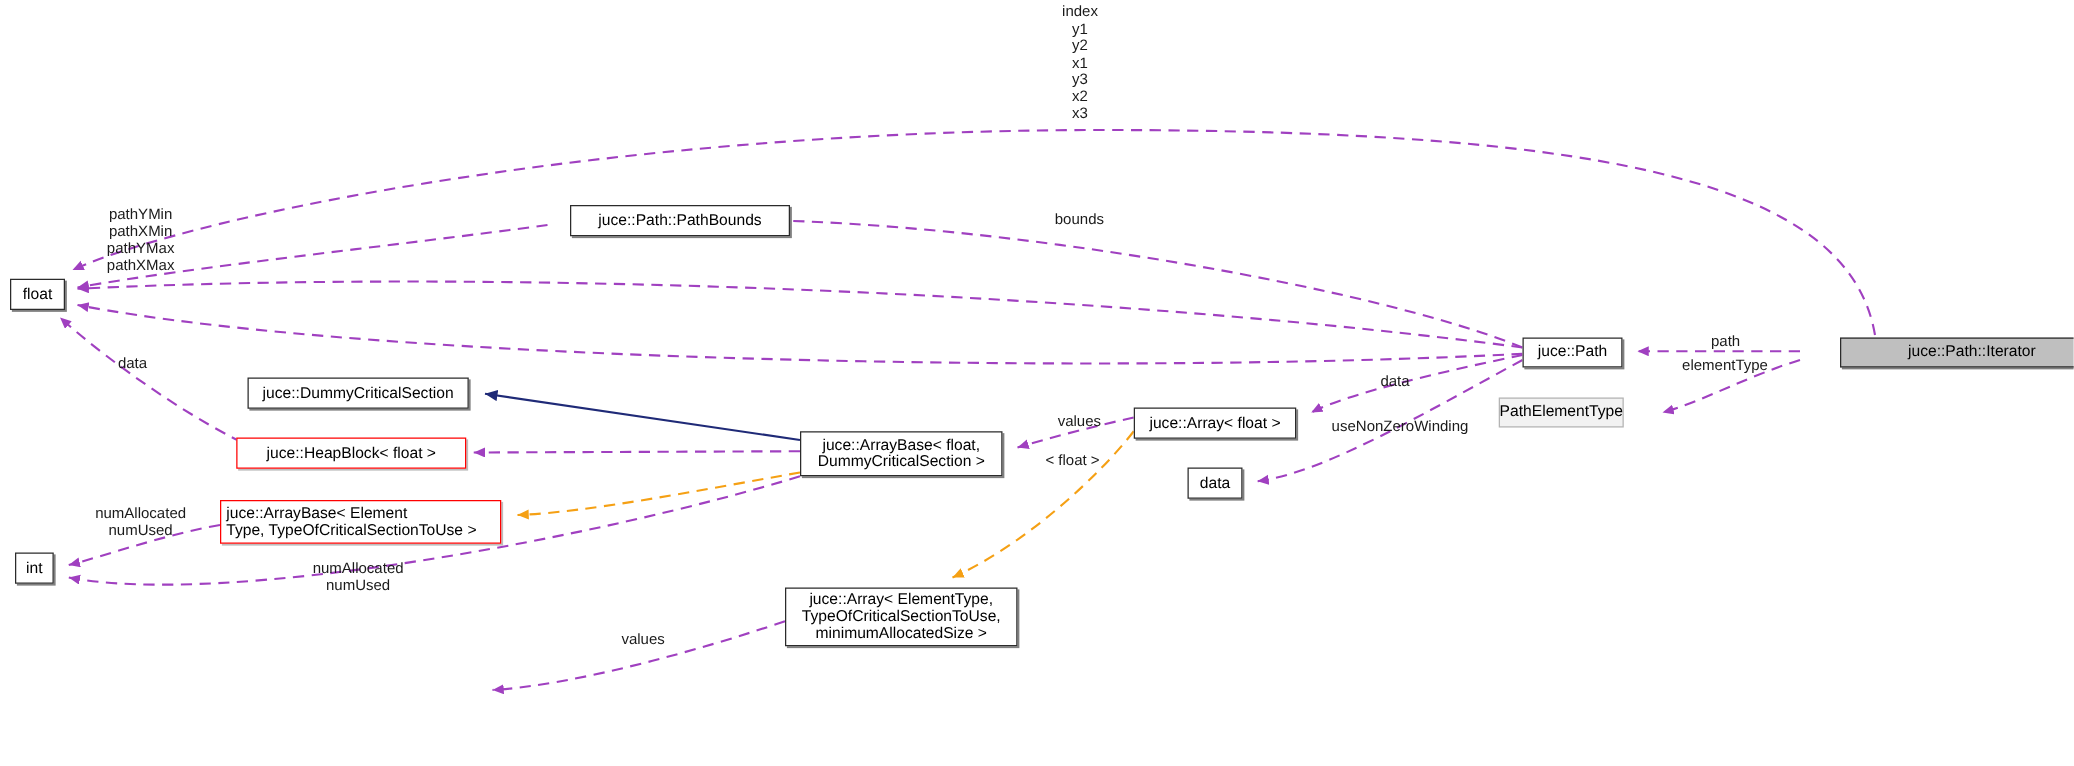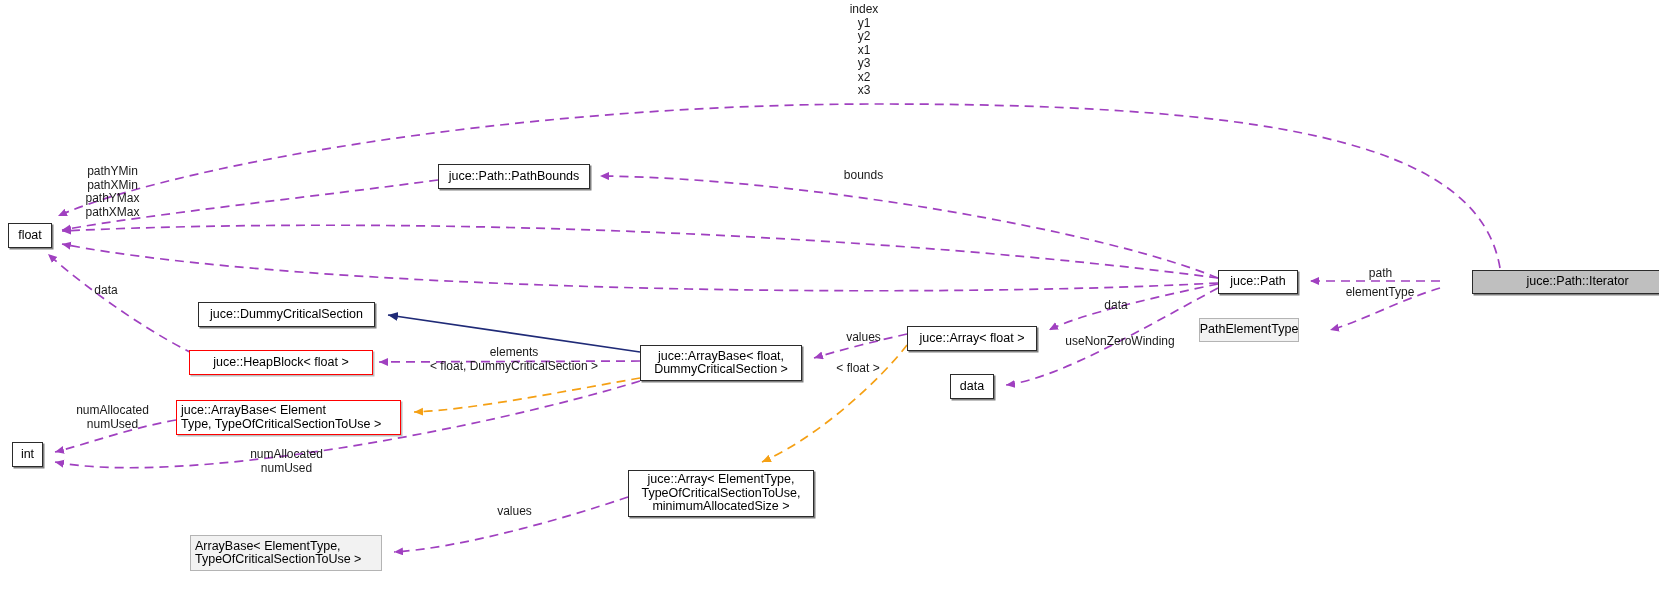--- a/index.html
+++ b/index.html
@@ -98,26 +98,22 @@
 
   <div class="node red" style="left:189px;top:350px;width:184px;height:25px;">
     <span>juce::HeapBlock&lt; float &gt;</span>
   </div>
 
   <div class="node red" style="left:176px;top:400px;width:225px;height:35px;align-items:flex-start;padding-left:4px;text-align:left;">
     <span>juce::ArrayBase&lt; Element
 Type, TypeOfCriticalSectionToUse &gt;</span>
   </div>
 
-  <div class="node light" style="left:190px;top:535px;width:192px;height:36px;align-items:flex-start;padding-left:4px;text-align:left;">
-    <span>ArrayBase&lt; ElementType,
-TypeOfCriticalSectionToUse &gt;</span>
-  </div>
 
-  <div class="node solid" style="left:438px;top:164px;width:152px;height:25px;">
+  <div class="node solid" style="left:456px;top:164px;width:176px;height:25px;">
     <span>juce::Path::PathBounds</span>
   </div>
 
   <div class="node solid" style="left:640px;top:345px;width:162px;height:36px;">
     <span>juce::ArrayBase&lt; float,
 DummyCriticalSection &gt;</span>
   </div>
 
   <div class="node solid" style="left:628px;top:470px;width:186px;height:47px;justify-content:center;">
     <span>juce::Array&lt; ElementType,
@@ -160,22 +156,20 @@
 
   <div class="edge-label" style="left:839px;top:169px;width:49px;text-align:center;">bounds</div>
 
 
   <div class="edge-label" style="left:90px;top:284px;width:32px;text-align:center;">data</div>
 
   <div class="edge-label" style="left:1100px;top:299px;width:32px;text-align:center;">data</div>
 
   <div class="edge-label" style="left:841px;top:331px;width:45px;text-align:center;">values</div>
 
-  <div class="edge-label" style="left:424px;top:346px;width:180px;text-align:center;">elements
-&lt; float, DummyCriticalSection &gt;</div>
 
   <div class="edge-label" style="left:1058px;top:335px;width:124px;text-align:center;">useNonZeroWinding</div>
 
   <div class="edge-label" style="left:829px;top:362px;width:58px;text-align:center;">&lt; float &gt;</div>
 
   <div class="edge-label" style="left:66px;top:404px;width:93px;text-align:center;">numAllocated
 numUsed</div>
 
   <div class="edge-label" style="left:240px;top:448px;width:93px;text-align:center;">numAllocated
 numUsed</div>

